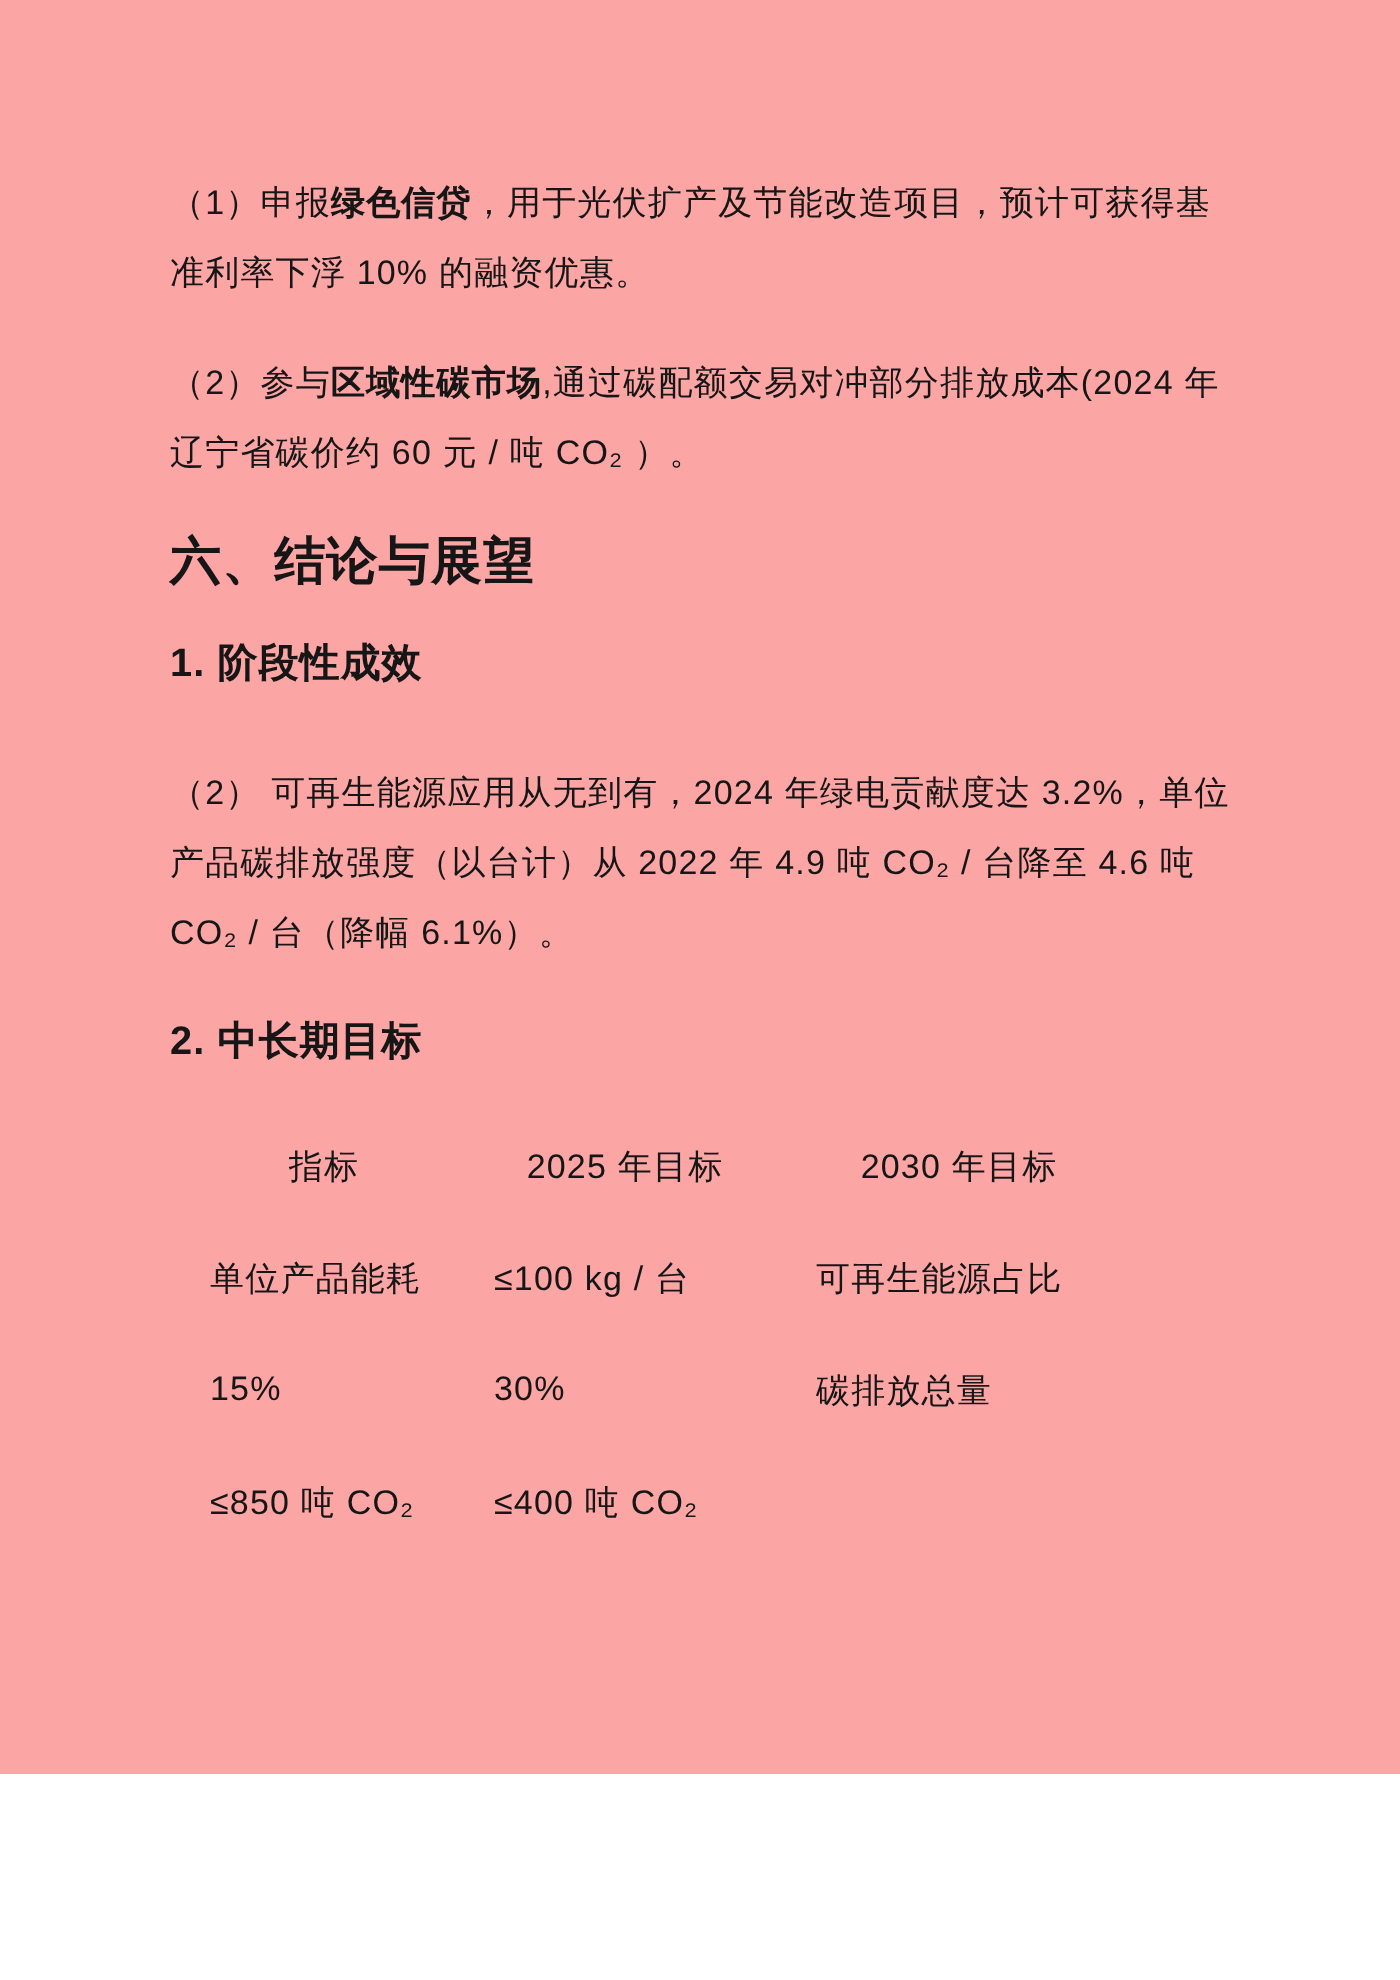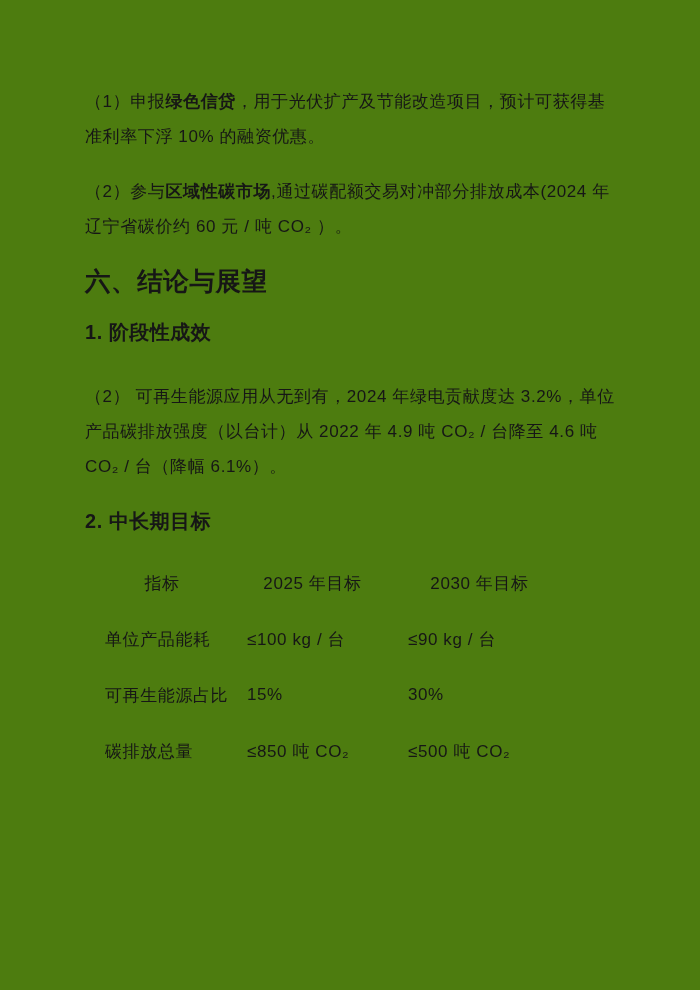--- a/index.html
+++ b/index.html
@@ -5,22 +5,22 @@
   * { margin: 0; padding: 0; box-sizing: border-box; }
   html, body { background: #ffffff; }
   body {
     width: 700px; height: 990px;
     font-family: "Liberation Sans", sans-serif;
     color: #161616;
     overflow: hidden;
   }
   .page {
     position: relative;
-    width: 700px; height: 990px;
-    background: #4d7c0f;
+    width: 700px; height: 887px;
+    background: #fca5a5;
   }
   .content {
     position: absolute;
     left: 85px; top: 84px;
     width: 540px;
     font-size: 17px;
     letter-spacing: 0.6px;
   }
   .para { margin: 0 0 20px 0; }
   .line {
@@ -84,25 +84,24 @@
 
     <h3 class="heading h-sub2">2. 中长期目标</h3>
 
     <div class="targets-table">
       <div class="cell head c1">指标</div>
       <div class="cell head c2">2025 年目标</div>
       <div class="cell head c3">2030 年目标</div>
 
       <div class="cell">单位产品能耗</div>
       <div class="cell">≤100 kg / 台</div>
-      <div class="cell">≤90 kg / 台</div>
 
       <div class="cell">可再生能源占比</div>
       <div class="cell">15%</div>
       <div class="cell">30%</div>
 
       <div class="cell">碳排放总量</div>
       <div class="cell">≤850 吨 CO₂</div>
-      <div class="cell">≤500 吨 CO₂</div>
+      <div class="cell">≤400 吨 CO₂</div>
     </div>
 
   </div>
 </div>
 
 </body></html>

